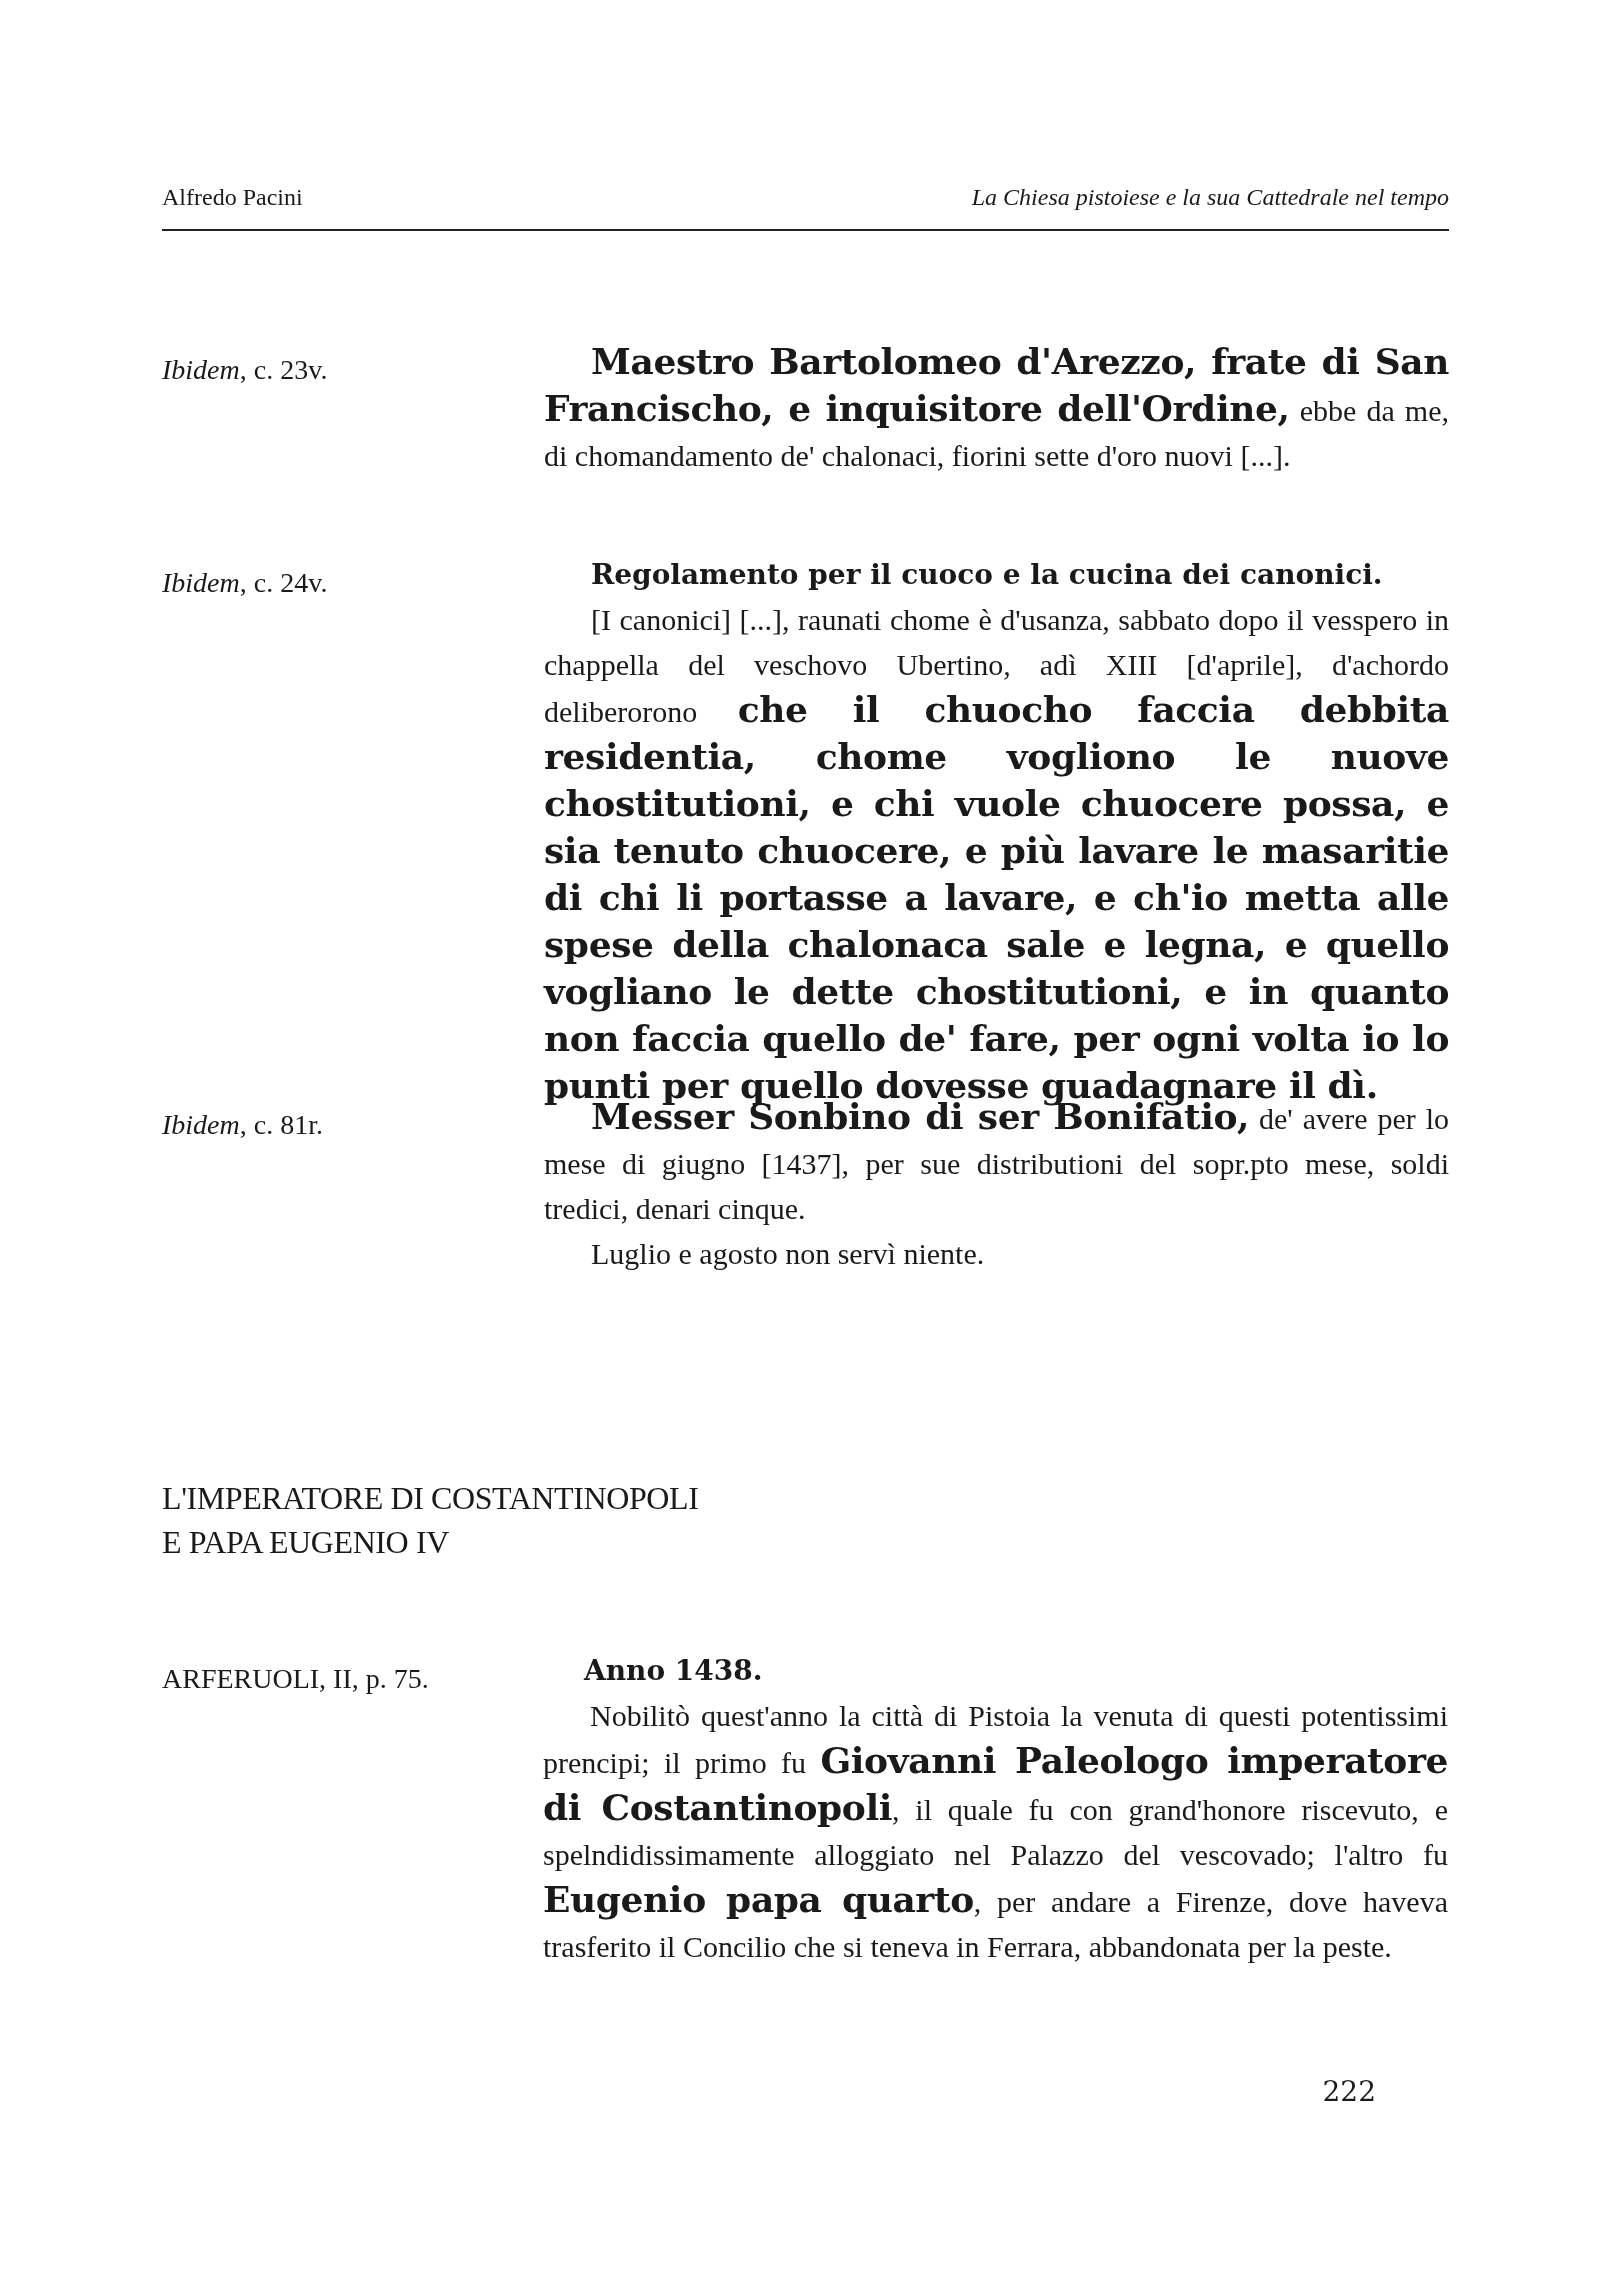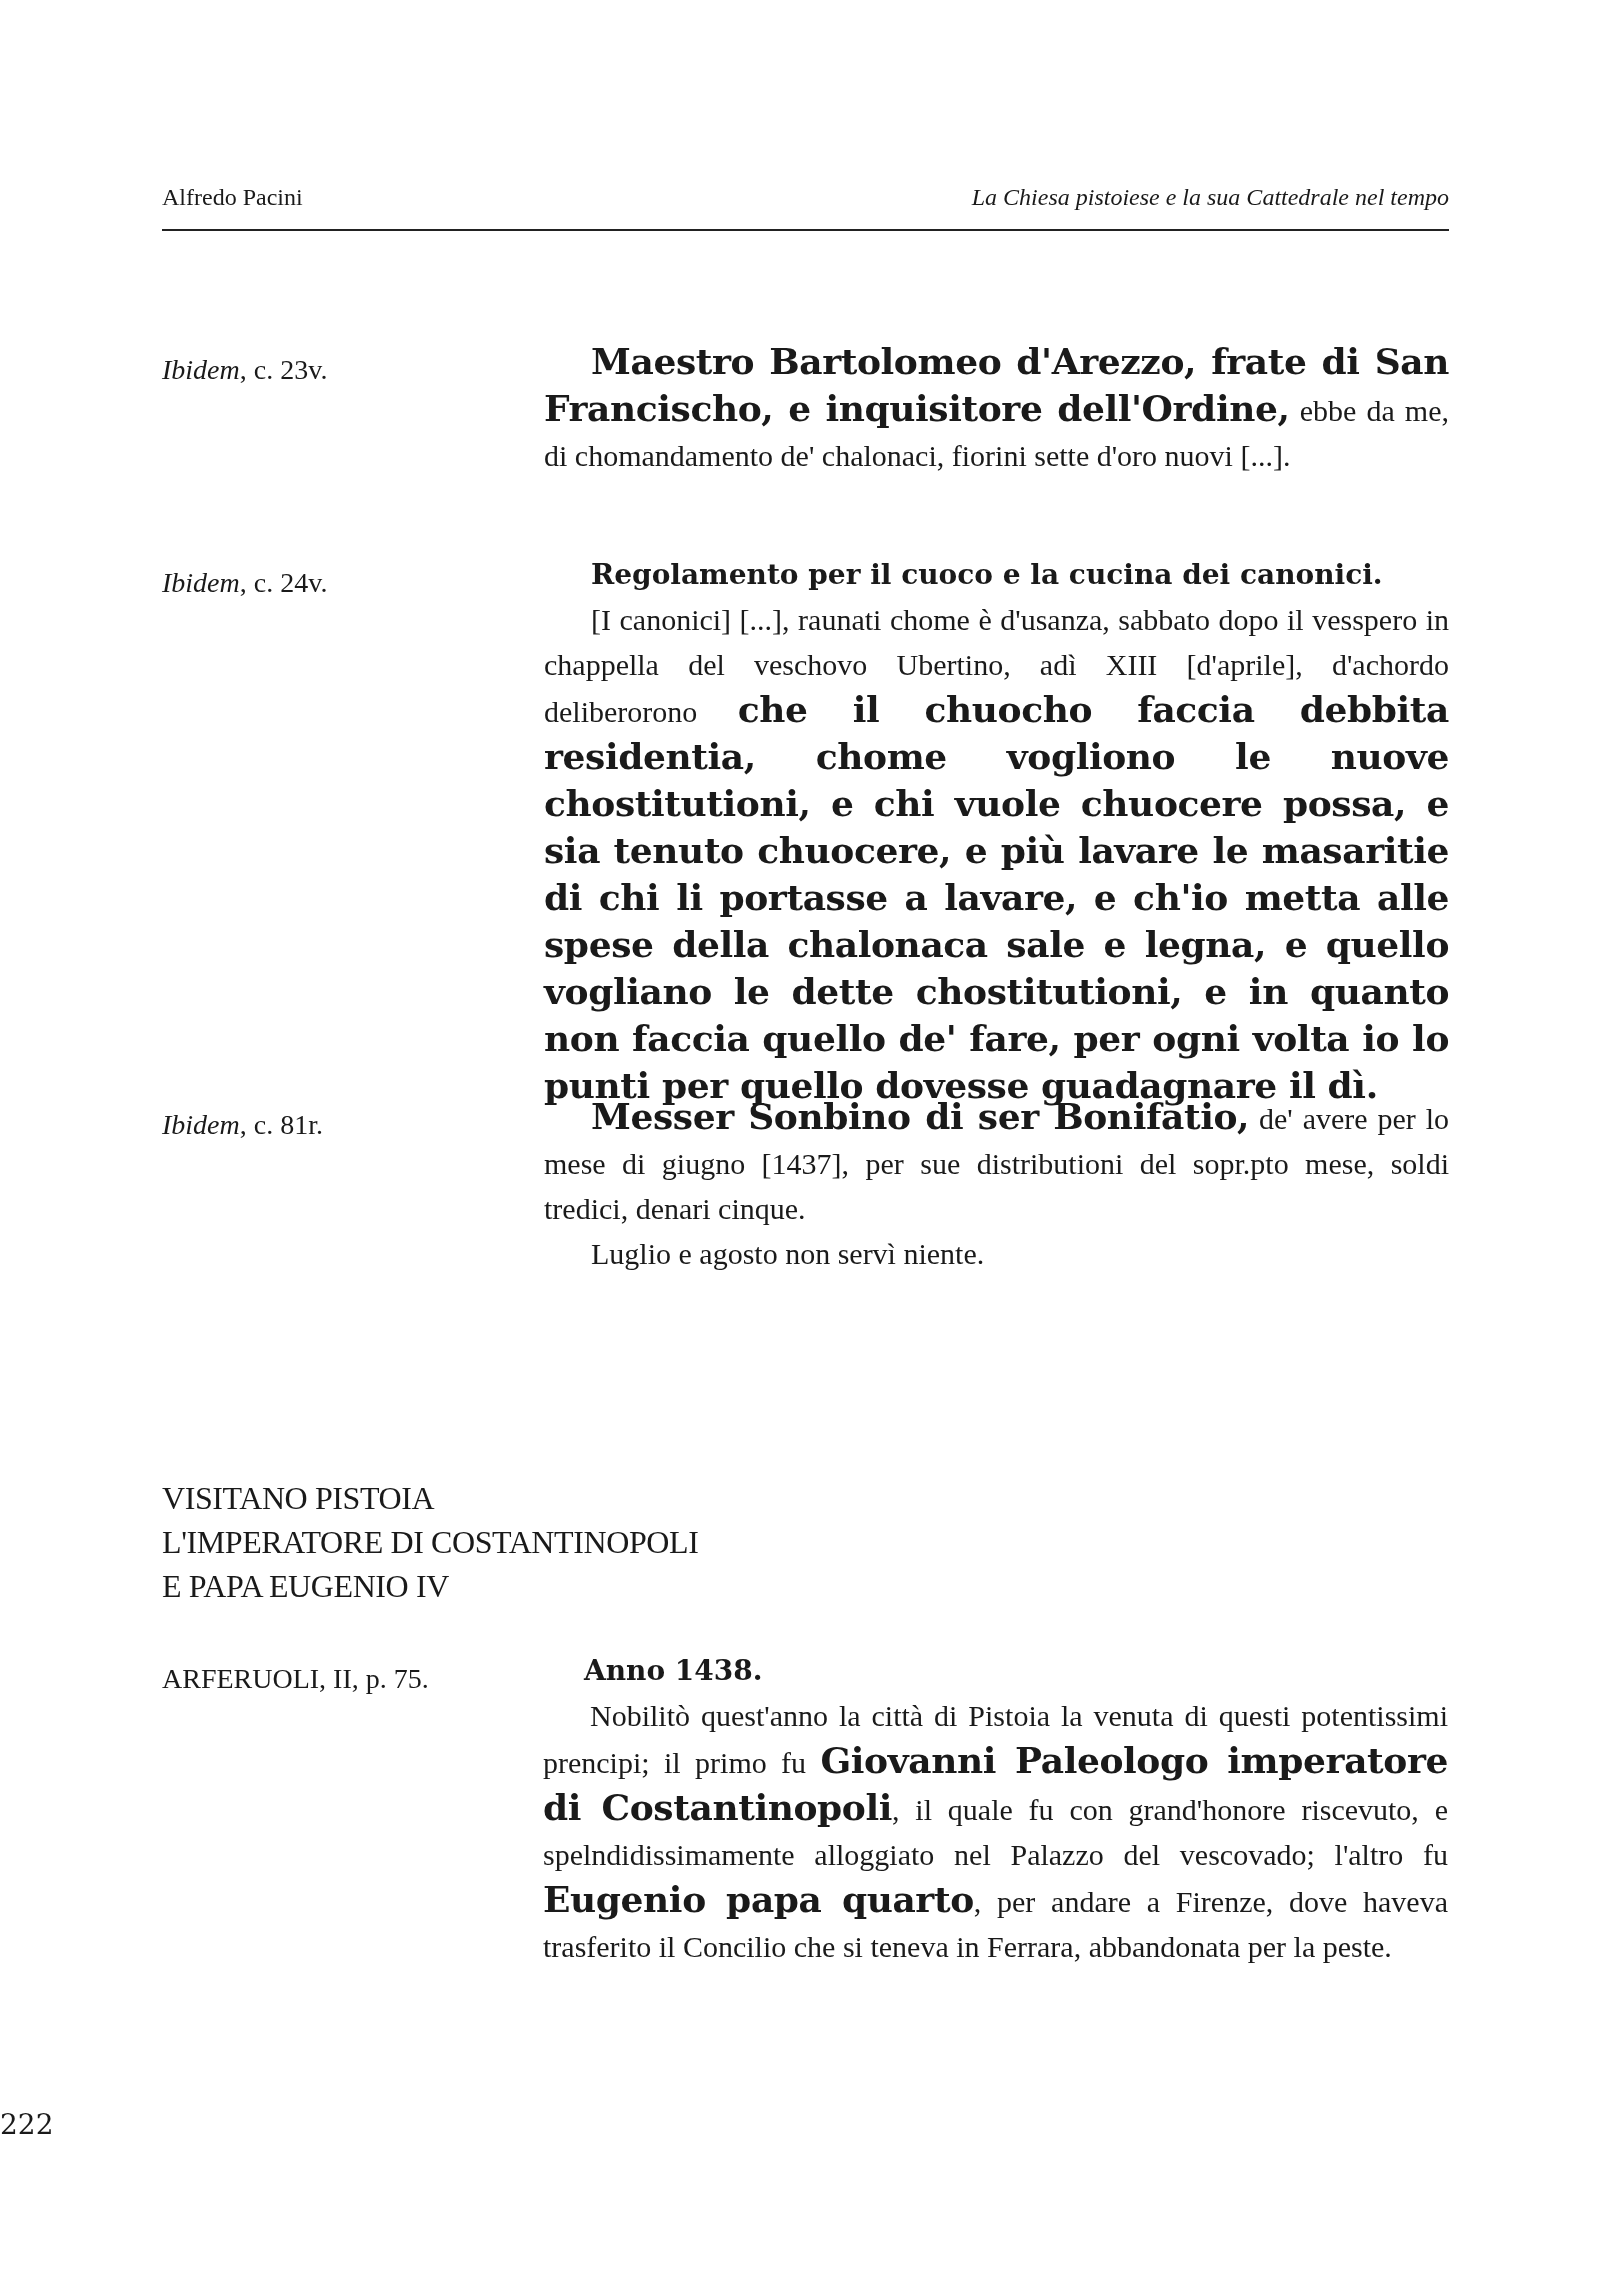--- a/index.html
+++ b/index.html
@@ -33,22 +33,22 @@
   .body p.noindent { text-indent: 0; }
   .body b { font-family: "DejaVu Serif", serif; font-weight: bold; font-size: 36px; letter-spacing: -0.4px; }
   .body .heading { font-family: "DejaVu Serif", serif; font-weight: bold; font-size: 28px; }
   .section-title {
     position: absolute; left: 162px; top: 1476px;
     font-family: "Liberation Serif", serif; font-size: 32px; line-height: 44px;
     letter-spacing: -0.4px;
   }
   .section-title div { white-space: nowrap; }
   .page-number {
-    position: absolute; left: 0; width: 1376px; top: 2075px; text-align: left;
-    font-family: "DejaVu Serif", serif; font-size: 28px; margin-top: 33px;
+    position: absolute; left: 0; width: 1376px; top: 2075px; text-align: right;
+    font-family: "DejaVu Serif", serif; font-size: 28px;
   }
 </style>
 </head>
 <body>
 
 <div class="running-head">
   <span>Alfredo Pacini</span>
   <span class="right">La Chiesa pistoiese e la sua Cattedrale nel tempo</span>
 </div>
 <div class="head-rule"></div>
@@ -76,21 +76,20 @@
   <div class="cite">
     <span class="it">Ibidem</span><span>, c. 81r.</span>
   </div>
   <div class="body">
     <p><b>Messer Sonbino di ser Bonifatio,</b><span> de' avere per lo mese di giugno [1437], per sue distributioni del sopr.pto mese, soldi tredici, denari cinque.</span></p>
     <p>Luglio e agosto non servì niente.</p>
   </div>
 </div>
 
 <div class="section-title">
-  <div>VISITANO PISTOIA</div>
   <div>L'IMPERATORE DI COSTANTINOPOLI</div>
   <div>E PAPA EUGENIO IV</div>
 </div>
 
 <div class="entry" style="top:1648px;">
   <div class="cite">ARFERUOLI, II, p. 75.</div>
   <div class="body" style="left:422px; width:864px;">
     <p class="heading noindent">Anno 1438.</p>
     <p style="margin-left:-41px;"><span>Nobilitò quest'anno la città di Pistoia la venuta di questi potentissimi prencipi; il primo fu </span><b>Giovanni Paleologo imperatore di Costantinopoli</b><span>, il quale fu con grand'honore riscevuto, e spelndidissimamente alloggiato nel Palazzo del vescovado; l'altro fu </span><b>Eugenio papa quarto</b><span>, per andare a Firenze, dove haveva trasferito il Concilio che si teneva in Ferrara, abbandonata per la peste.</span></p>
   </div>

